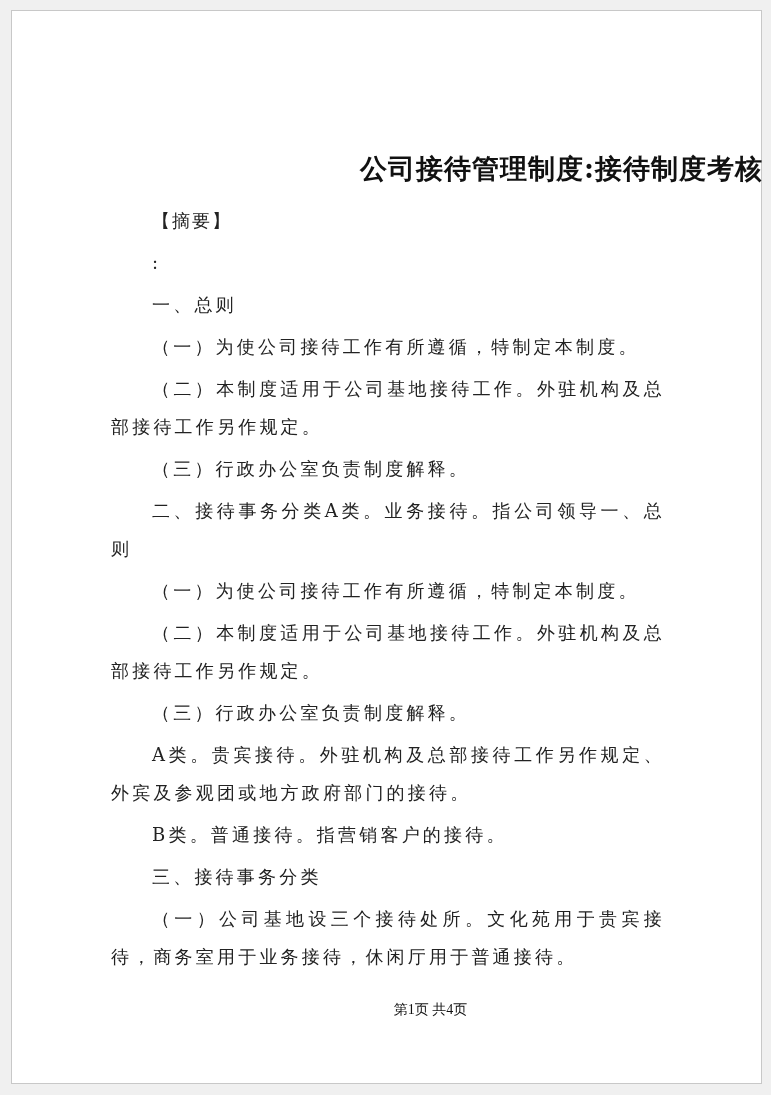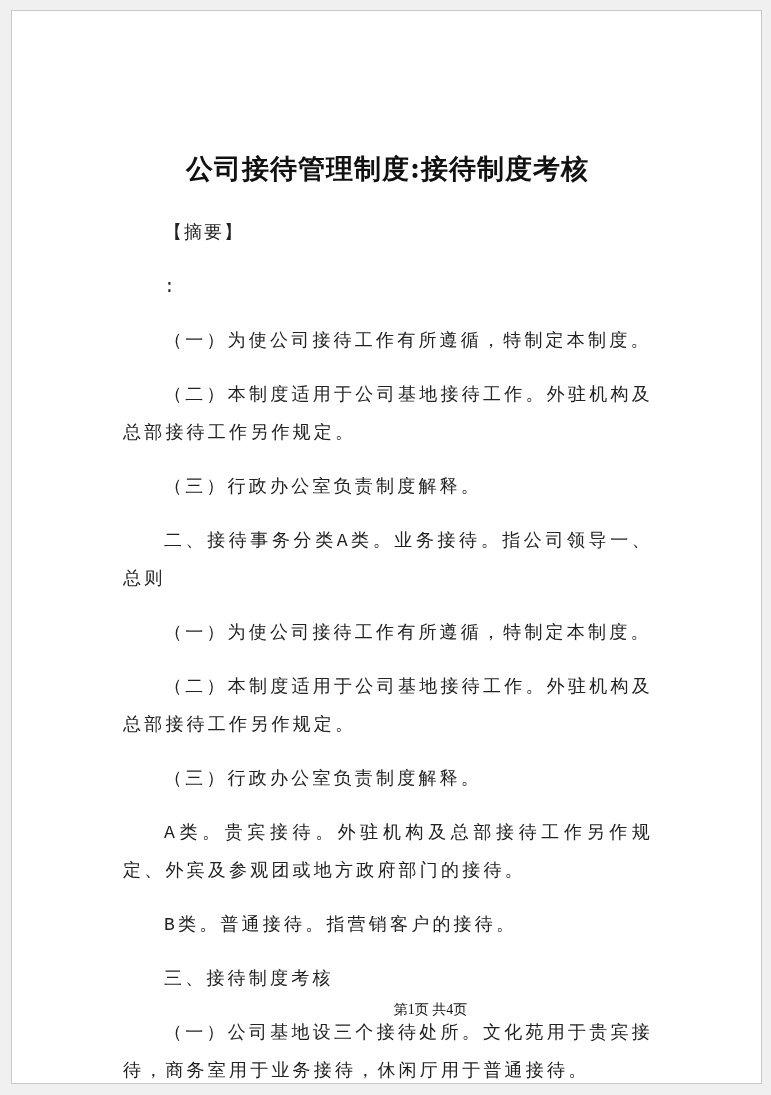--- a/index.html
+++ b/index.html
@@ -17,41 +17,40 @@
       background: #ffffff;
       border-left: 1px solid #c8c8c8;
       border-top: 1px solid #c8c8c8;
       border-right: 1px solid #c8c8c8;
       border-bottom: 1px solid #c8c8c8;
       box-sizing: border-box;
     }
     .title {
       position: absolute;
       left: 0; top: 140px; width: 751px;
-      text-align: center;
+      text-align: right;
       font-size: 27px;
       font-weight: bold;
       color: #111;
       letter-spacing: 1px;
     }
     .body {
       position: absolute;
       left: 95px; top: 187px;
       width: 562px;
       color: #222;
       font-size: 18px;
       letter-spacing: 3.2px;
     }
     .para {
-      margin: 16px;
+      margin: 4px;
       line-height: 38px;
       text-indent: 41px;
       text-align: justify;
       word-break: break-all;
-      font-family: Liberation Mono, monospace;
     }
     .para.abstract { letter-spacing: 2px; }
     .footer {
       position: absolute;
       left: 0; top: 990px; width: 751px;
       text-align: center;
       font-size: 14px;
       color: #111;
       font-family: "Liberation Serif", serif;
       padding-left: 43px;
@@ -59,27 +58,28 @@
   </style>
 </head>
 <body>
 
 <div class="page">
   <div class="title">公司接待管理制度:接待制度考核</div>
 
   <div class="body">
     <p class="para abstract">【摘要】</p>
     <p class="para">:</p>
+    <p class="para">一、总则</p>
     <p class="para">（一）为使公司接待工作有所遵循，特制定本制度。</p>
     <p class="para">（二）本制度适用于公司基地接待工作。外驻机构及总部接待工作另作规定。</p>
     <p class="para">（三）行政办公室负责制度解释。</p>
     <p class="para">二、接待事务分类A类。业务接待。指公司领导一、总则</p>
     <p class="para">（一）为使公司接待工作有所遵循，特制定本制度。</p>
     <p class="para">（二）本制度适用于公司基地接待工作。外驻机构及总部接待工作另作规定。</p>
     <p class="para">（三）行政办公室负责制度解释。</p>
     <p class="para">A类。贵宾接待。外驻机构及总部接待工作另作规定、外宾及参观团或地方政府部门的接待。</p>
     <p class="para">B类。普通接待。指营销客户的接待。</p>
-    <p class="para">三、接待制度考核</p>
+    <p class="para">三、接待事务分类</p>
     <p class="para">（一）公司基地设三个接待处所。文化苑用于贵宾接待，商务室用于业务接待，休闲厅用于普通接待。</p>
   </div>
 
   <div class="footer">第1页  共4页</div>
 </div>
 
 </body></html>

